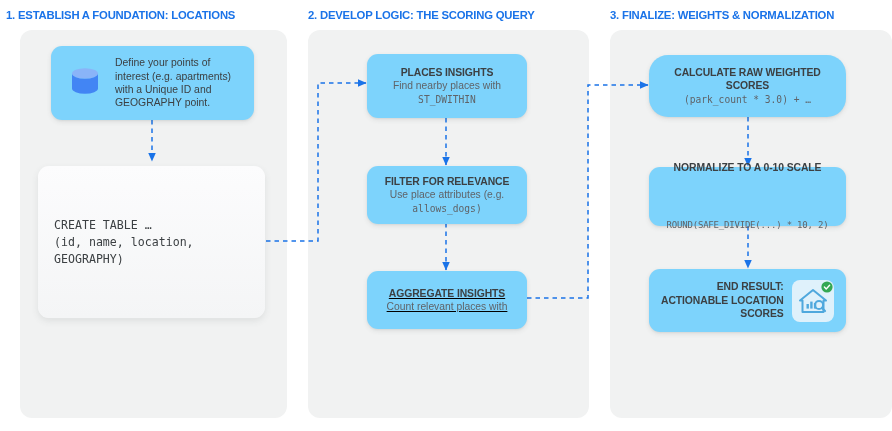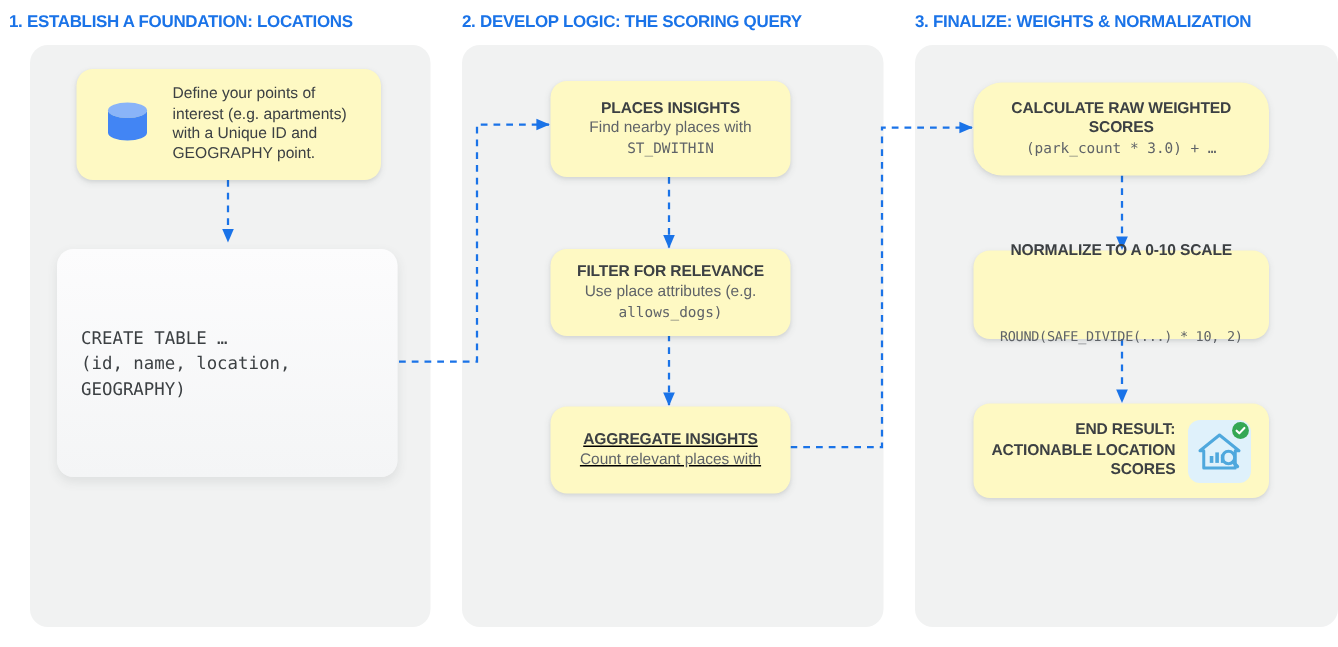--- a/index.html
+++ b/index.html
@@ -27,21 +27,21 @@
     position: absolute;
     background: #f1f2f2;
     border-radius: 12px;
     top: 30px;
     height: 388px;
   }
 
   
   .card {
     position: absolute;
-    background: #fef9c3;
+    background: #7dd3fc;
     border-radius: 11px;
     box-shadow: 0 2px 5px rgba(60,64,67,0.10), 0 1px 2px rgba(60,64,67,0.07);
     display: flex;
     align-items: center;
     justify-content: center;
   }
   .card.soft {
     background: linear-gradient(180deg,#fcfcfd 0%, #f4f5f6 100%);
     box-shadow: 0 3px 7px rgba(60,64,67,0.10);
   }

